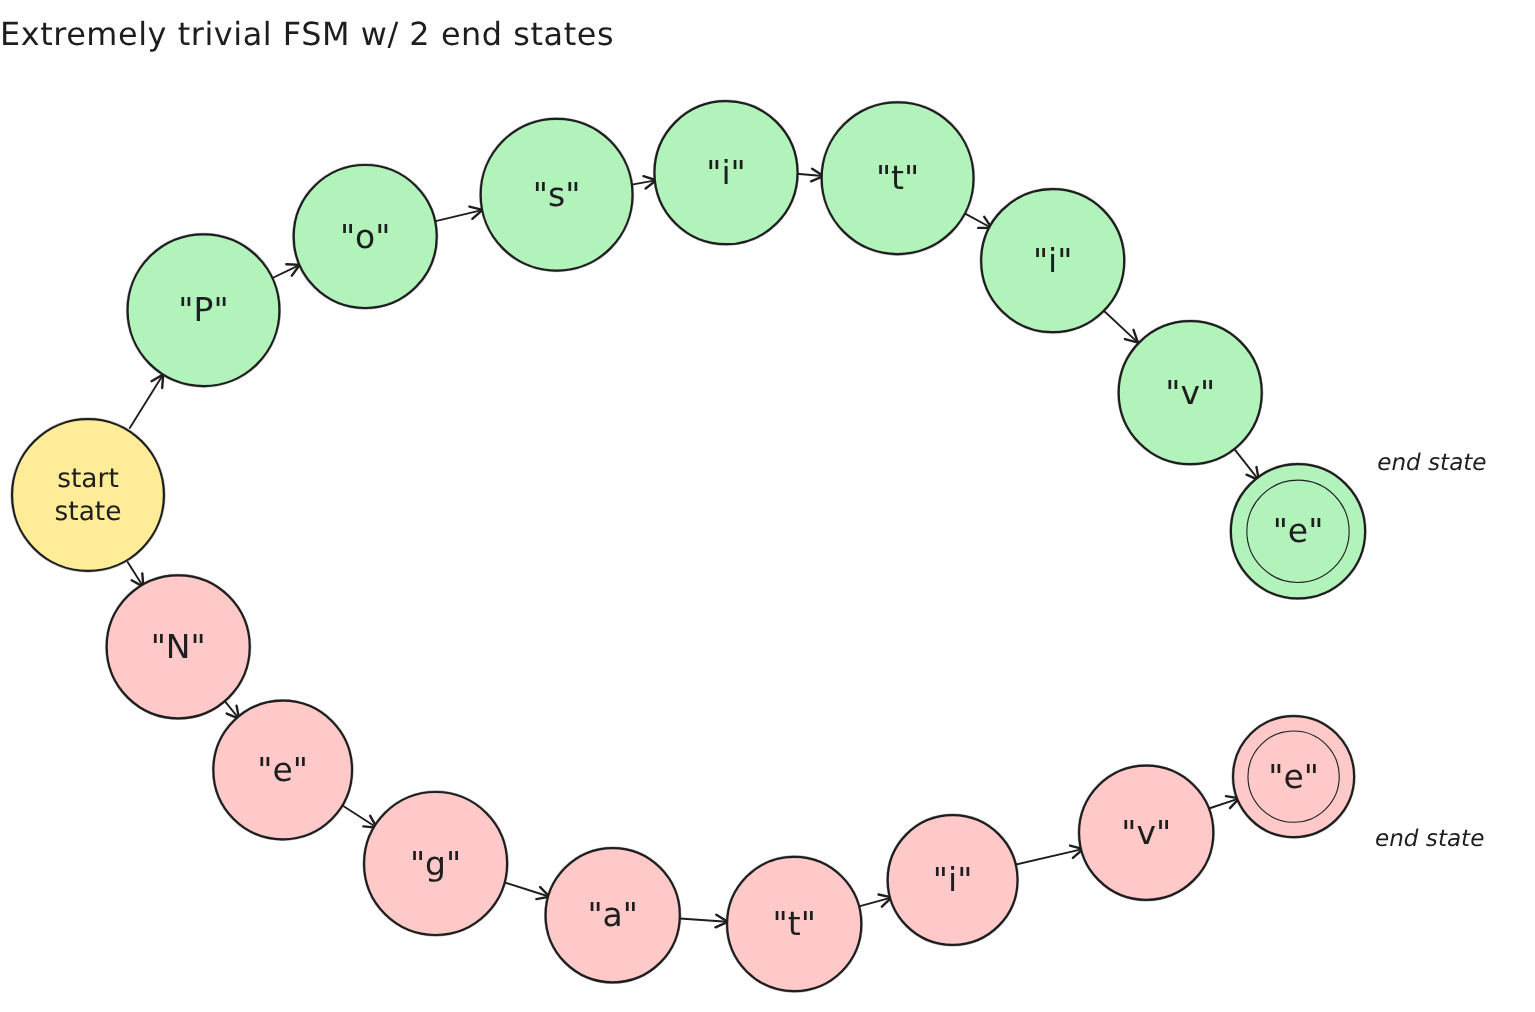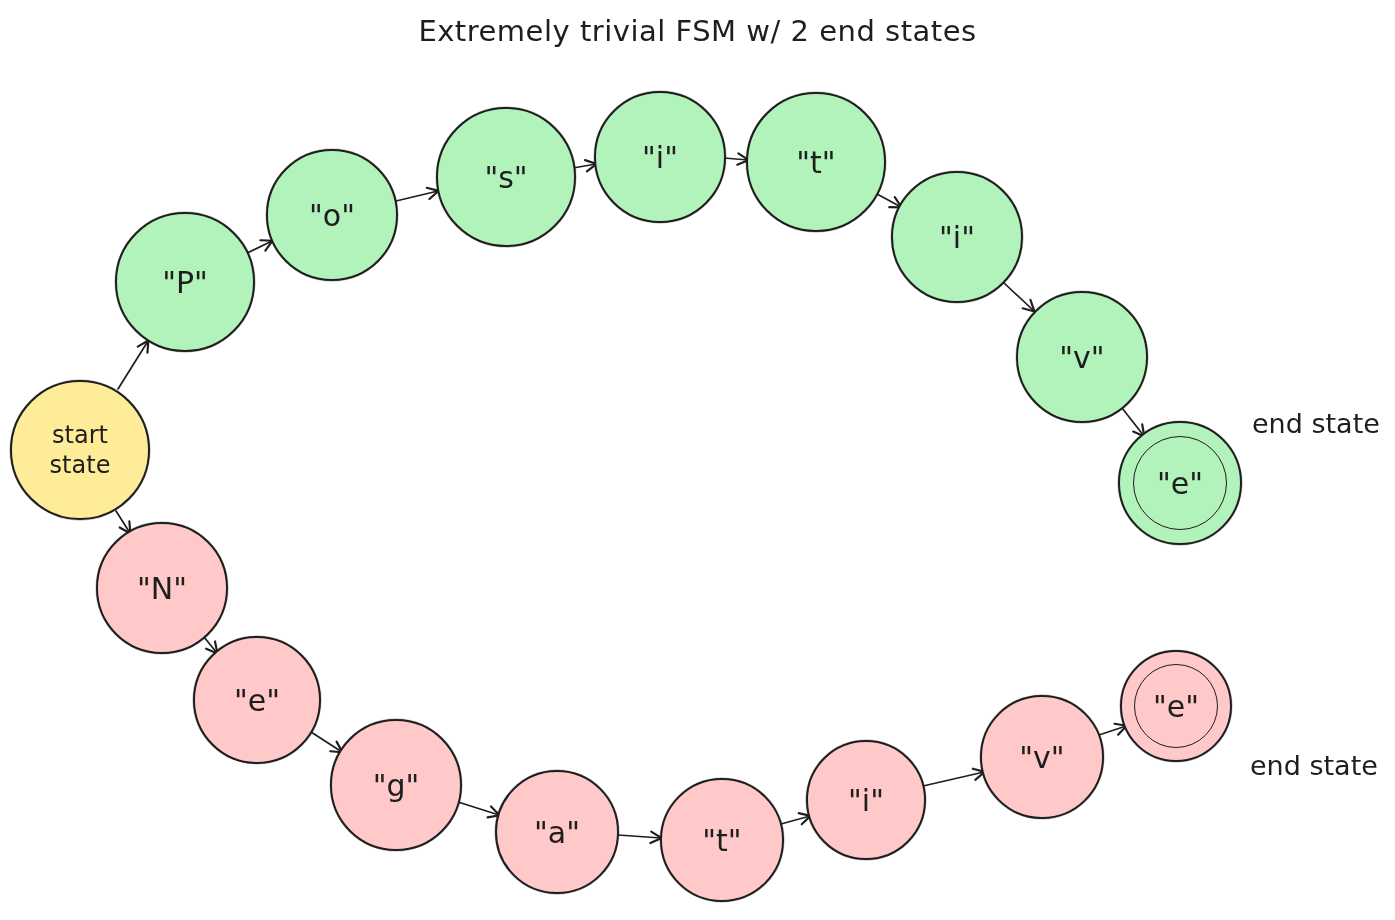--- a/index.html
+++ b/index.html
@@ -7,21 +7,21 @@
     position:relative;
     width:1395px;height:920px;
     background:#ffffff;
     font-family:"DejaVu Sans", sans-serif;
     color:var(--stroke,#1e1e1e);
     overflow:hidden;
   }
   .title{
     position:absolute;
     left:0;right:0;top:14px;
-    text-align:center;
+    text-align:left;
     font-size:29px;
     letter-spacing:0.5px;
     color:var(--stroke,#1e1e1e);
   }
   .state{
     position:absolute;
     border:2px solid var(--stroke,#1e1e1e);
     border-radius:50%;
     display:flex;
     align-items:center;
@@ -37,23 +37,24 @@
   .state.neg{background:var(--negative-fill,#ffc9c9);}
   .state .lbl{display:block;max-width:92px;}
   .ring{
     position:absolute;
     border:1.8px solid var(--stroke,#1e1e1e);
     border-radius:50%;
     pointer-events:none;
   }
   .end-label{
     position:absolute;
-    font-size:27px;
+    font-size:21px;
     white-space:nowrap;
     color:var(--stroke,#1e1e1e);
+    font-style:italic;
   }
   svg.arrows{
     position:absolute;
     left:0;top:0;
     width:1395px;height:920px;
     pointer-events:none;
   }
   svg.arrows line{
     stroke:var(--stroke,#1e1e1e);
     stroke-width:1.7;

